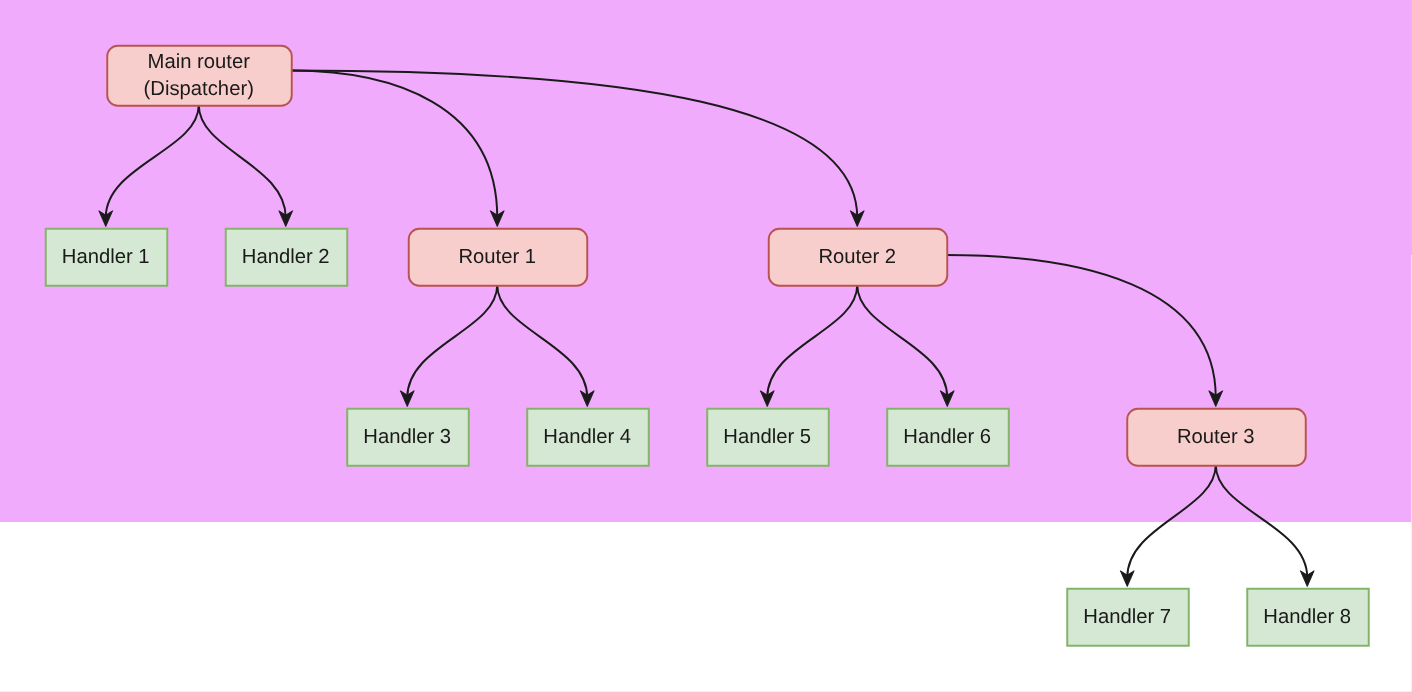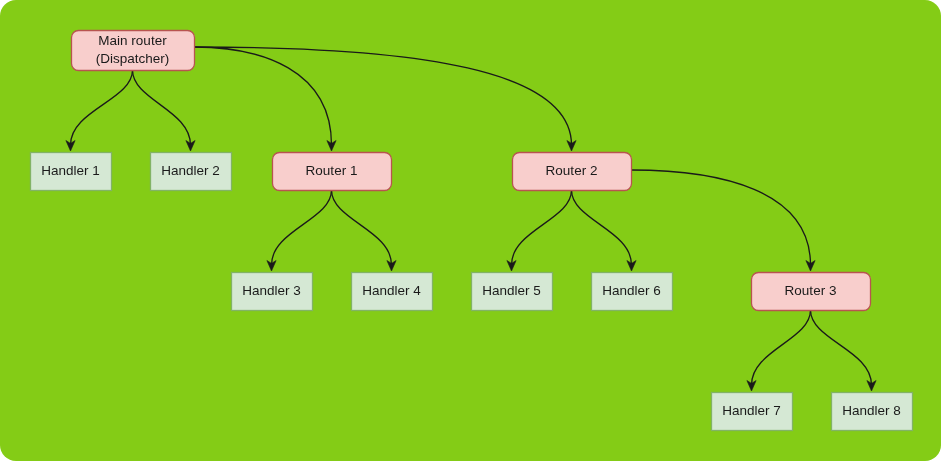--- a/index.html
+++ b/index.html
@@ -9,23 +9,22 @@
   }
   body {
     width: 941px;
     height: 461px;
     font-family: "Liberation Sans", sans-serif;
     overflow: hidden;
   }
   #diagram-canvas {
     position: relative;
     width: 941px;
-    height: 461px;
-    background: #84cc16;
-    border-radius: 16px;
+    height: 348px;
+    background: #f0abfc;
   }
   svg.diagram-svg {
     position: absolute;
     top: 0;
     left: 0;
     width: 941px;
     height: 461px;
   }
   .edge-path {
     fill: none;

